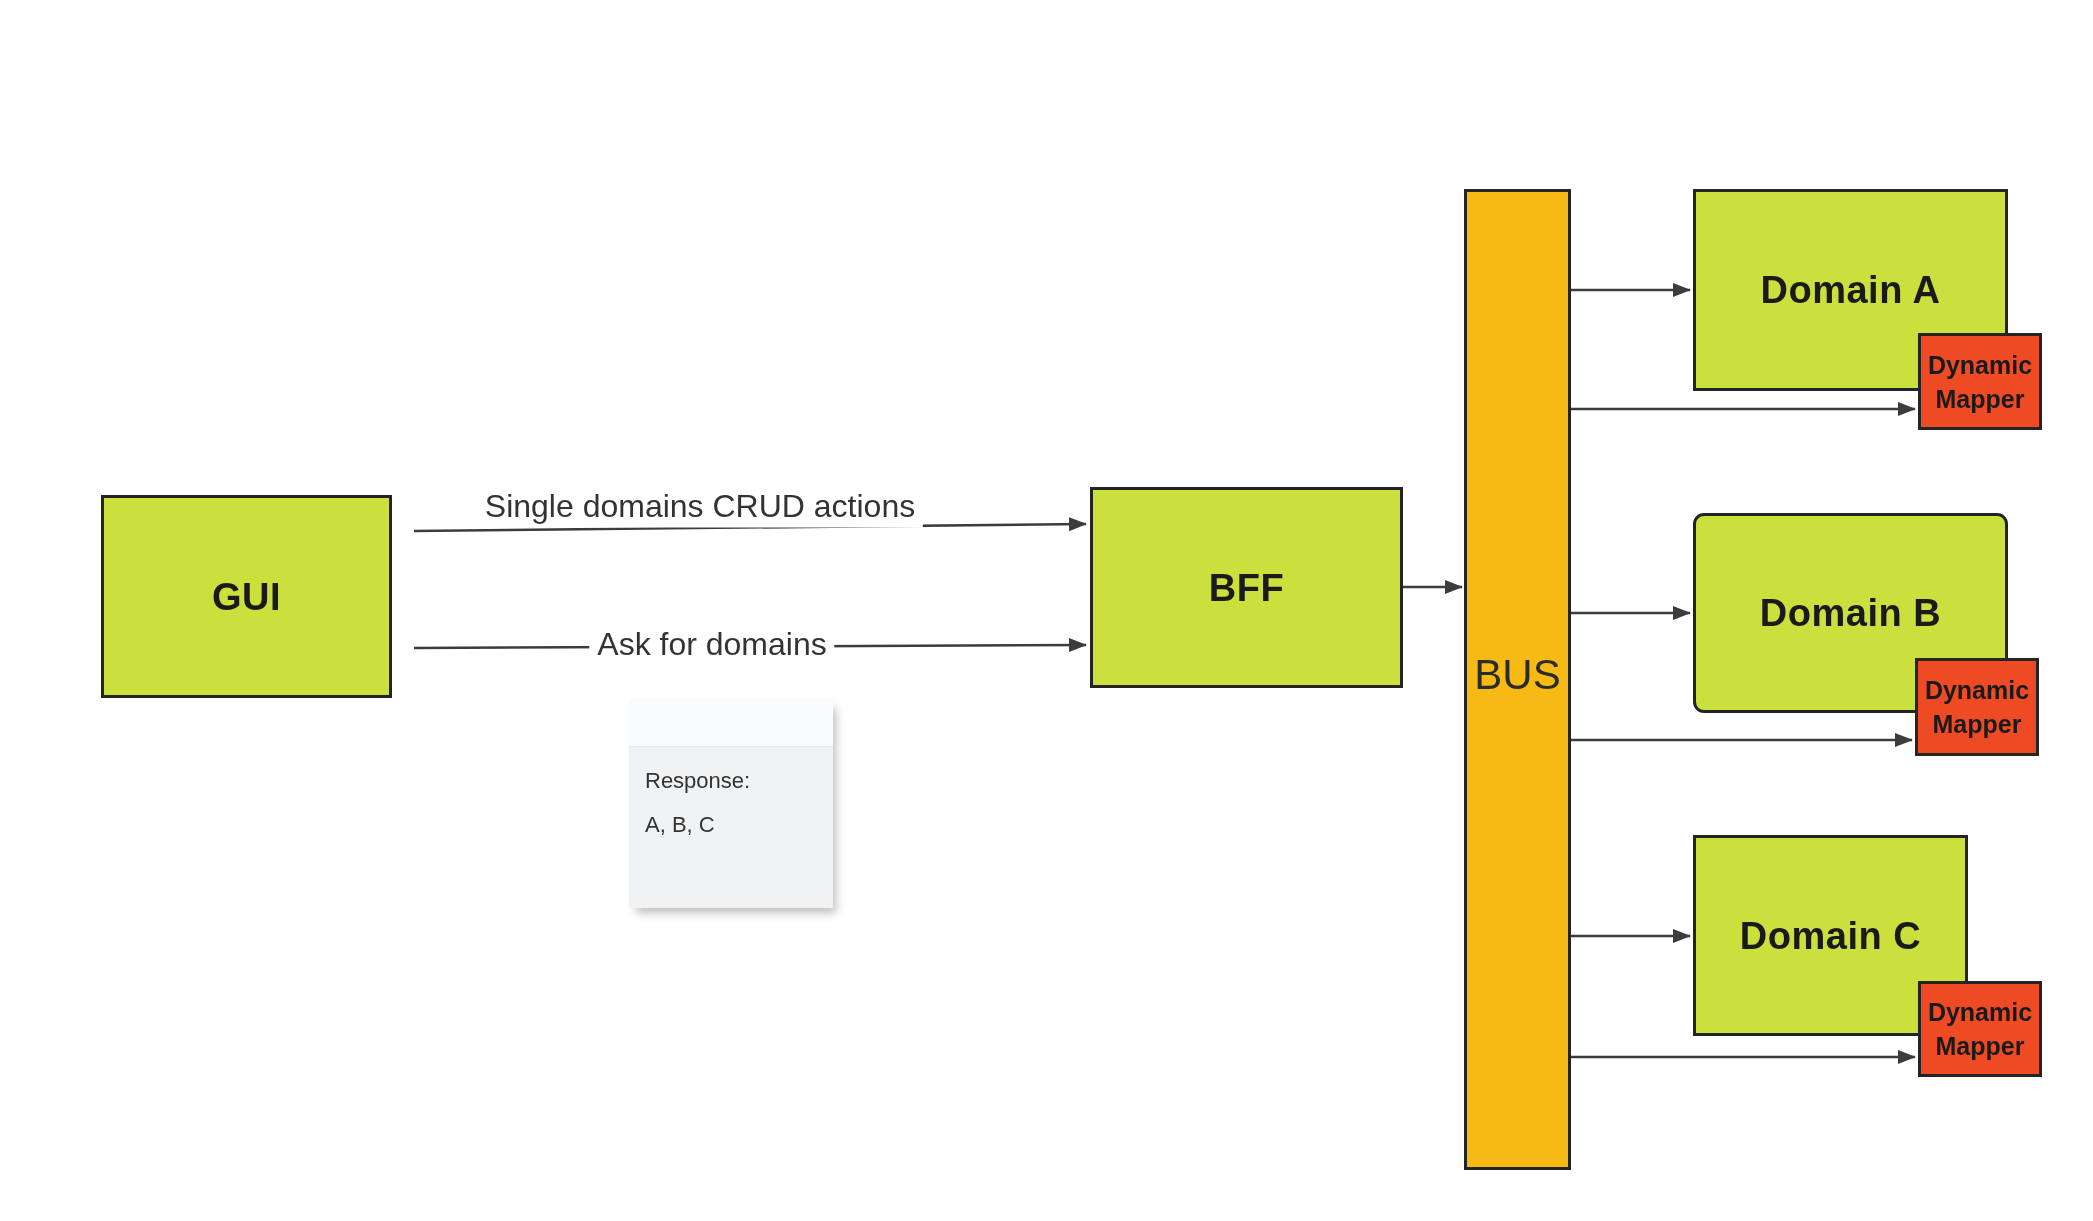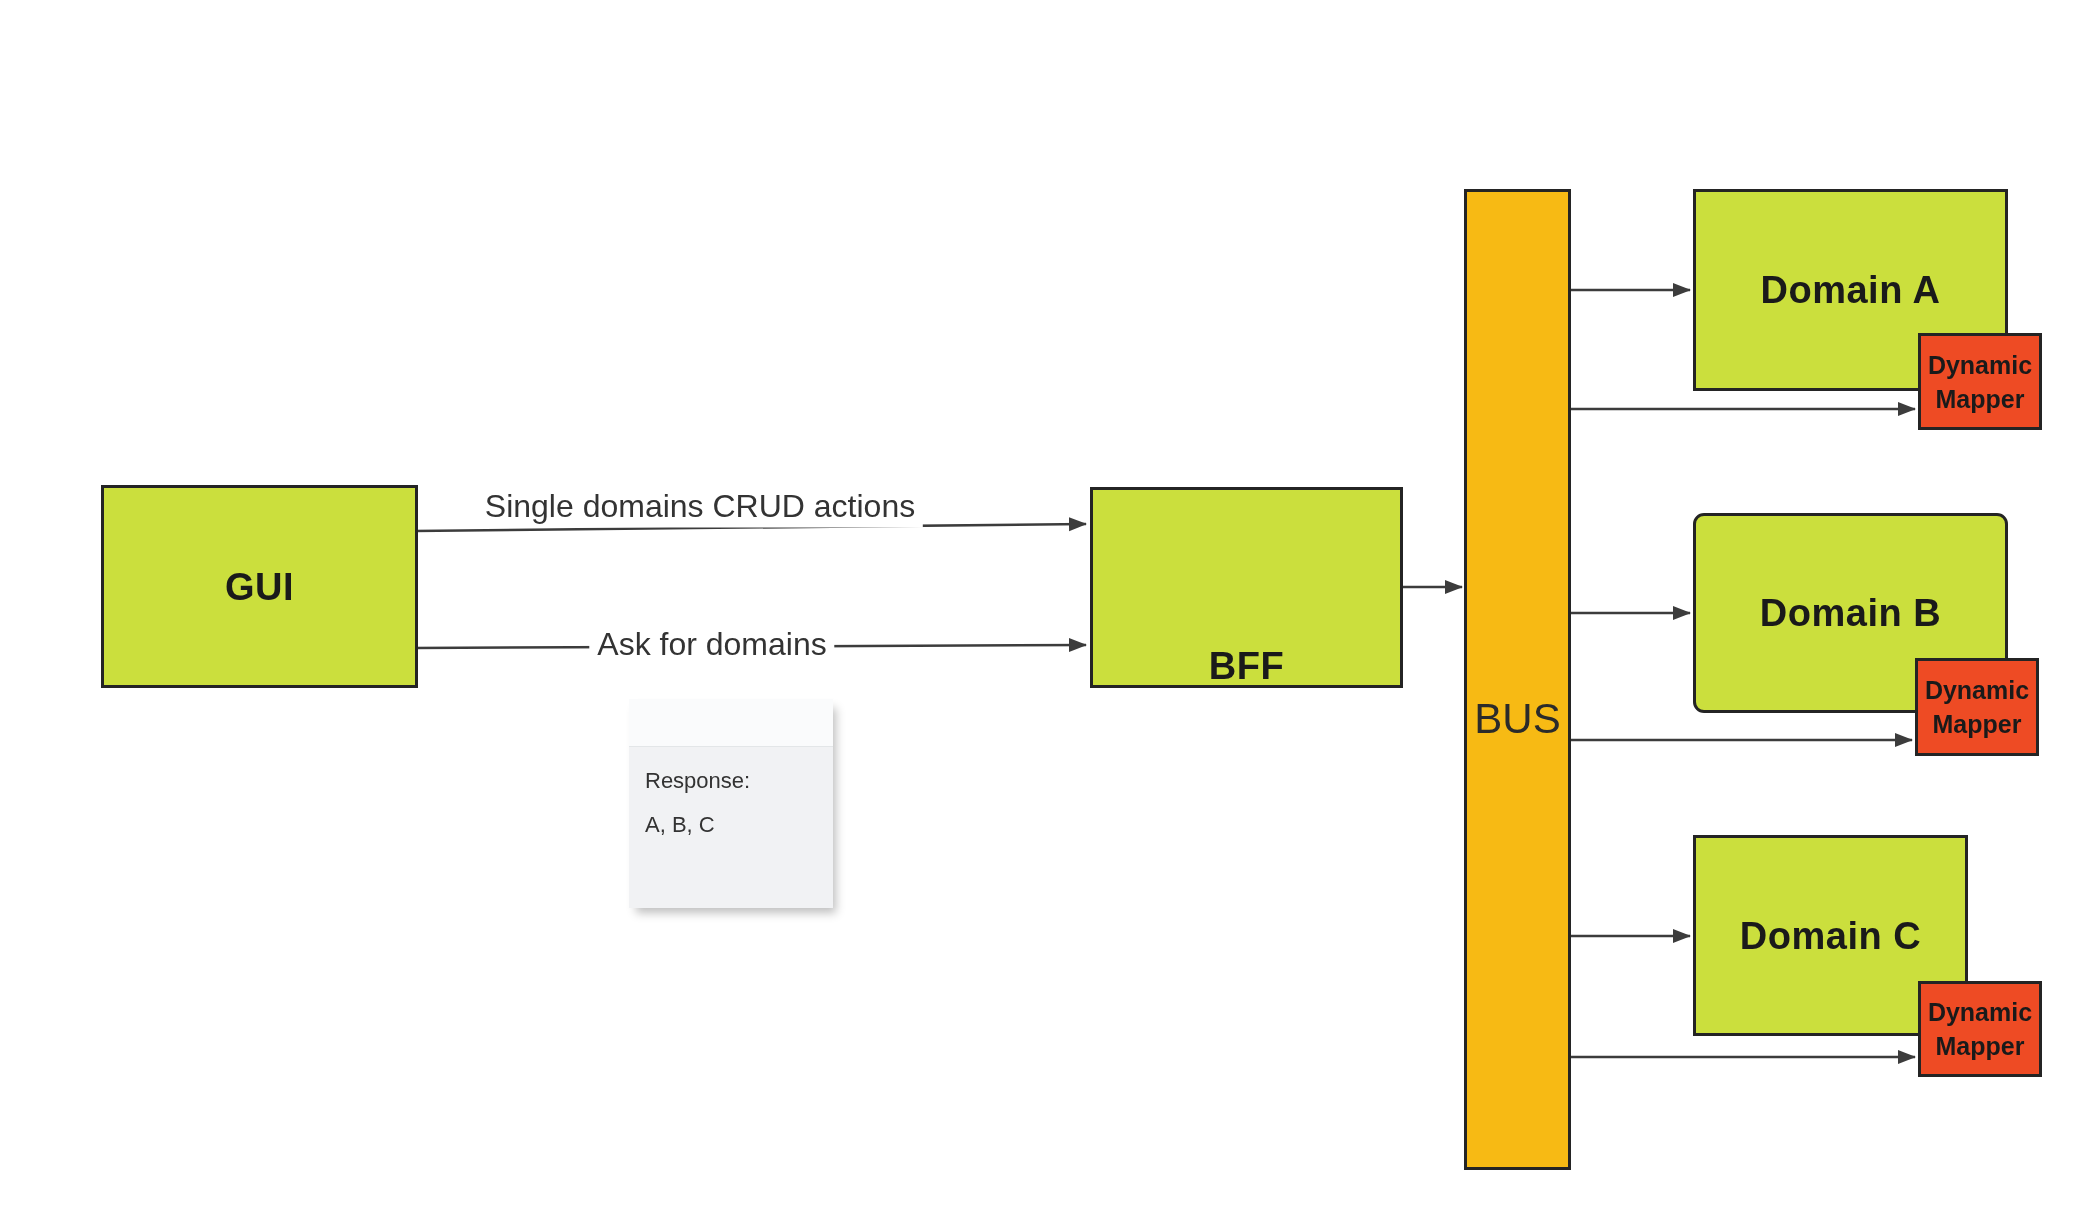--- a/index.html
+++ b/index.html
@@ -22,30 +22,29 @@
   .node.orange{background:var(--bus_fill,#f7ba14);}
   .node.red{background:var(--mapper_fill,#ee4b24);}
   .node-label{
     font-weight:bold;
     font-size:38px;
     color:var(--label_text,#1a1a1a);
     letter-spacing:0.5px;
     line-height:1;
   }
   
-  #gui{left:101px;top:485px;width:317px;height:203px;}
-  #bff{left:1090px;top:487px;width:313px;height:201px;align-items:flex-end;}
+  #gui{left:101px;top:495px;width:291px;height:203px;}
+  #bff{left:1090px;top:487px;width:313px;height:201px;}
   
   #bus{left:1464px;top:189px;width:107px;height:981px;align-items:flex-start;}
   #bus .bus-label{
     position:absolute;left:0;top:459px;width:100%;
     text-align:center;
     font-size:42px;font-weight:normal;
     color:var(--bus_text,#2b2b2b);
-    margin-top:44px;
   }
   
   #domain-a{left:1693px;top:189px;width:315px;height:202px;}
   #domain-b{left:1693px;top:513px;width:315px;height:200px;border-radius:11px;}
   #domain-c{left:1693px;top:835px;width:275px;height:201px;}
   
   .mapper{
     width:124px;
     flex-direction:column;
     z-index:3;

